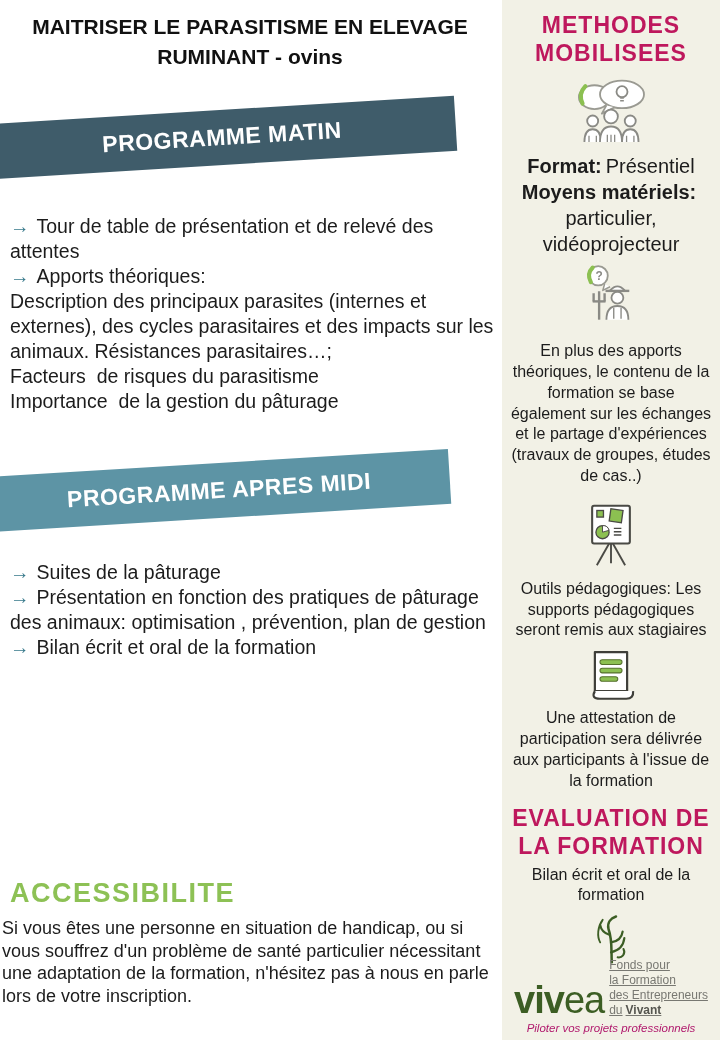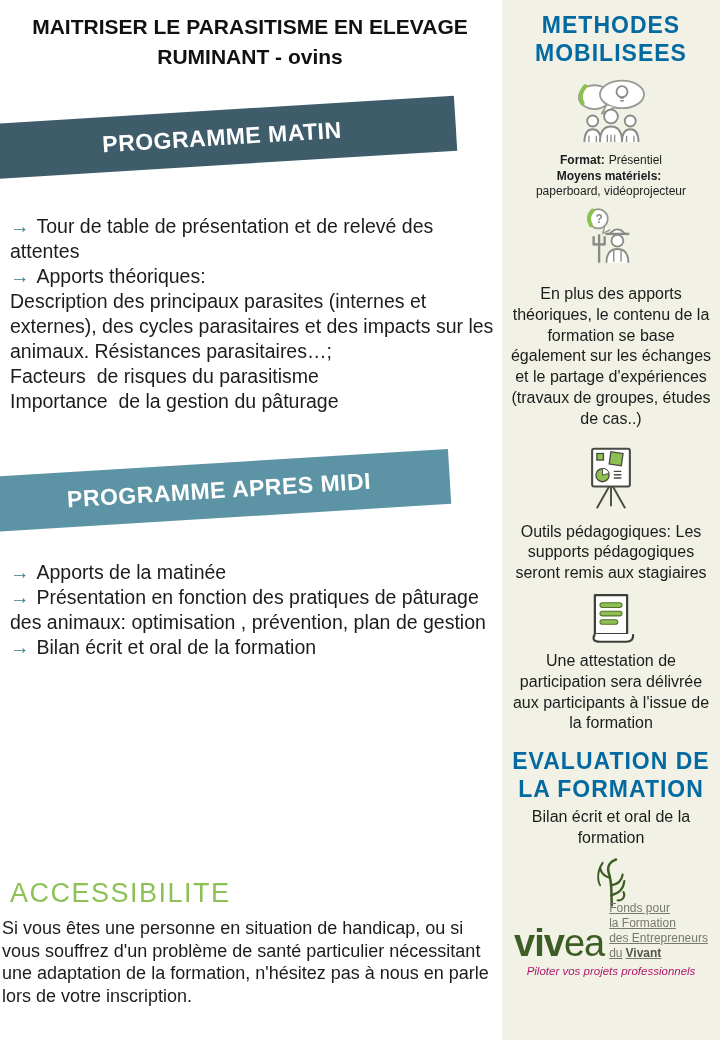--- a/index.html
+++ b/index.html
@@ -17,32 +17,32 @@
     transform:rotate(-3.5deg);transform-origin:center;
   }
   .banner-matin{top:110px;width:468px;background:#3f5c6a;}
   .banner-apm{top:463px;width:462px;background:#5d94a5;}
   .list{position:absolute;left:10px;width:496px;font-size:19.5px;line-height:1.28;}
   .list-matin{top:214px;}
   .list-apm{top:560px;}
   .li{white-space:pre-wrap;}
   .arrow{color:#37798b;font-weight:bold;margin-right:7px;}
   .arrow:empty{display:none;}
-  .access-heading{position:absolute;left:10px;top:878px;font-size:27px;font-weight:400;
+  .access-heading{position:absolute;left:10px;top:878px;font-size:27px;font-weight:700;
     letter-spacing:1.5px;color:#8dc155;}
   .access-body{position:absolute;left:2px;top:917px;width:500px;font-size:18px;line-height:1.25;}
   
   .sidebar{
     position:absolute;left:502px;top:0;width:218px;height:1040px;background:#f2f1e6;
     box-sizing:border-box;padding:12px 8px 0;display:flex;flex-direction:column;align-items:center;
     text-align:center;
   }
-  .side-heading{font-size:23px;font-weight:800;letter-spacing:1px;color:#0369a1;line-height:1.2;}
+  .side-heading{font-size:23px;font-weight:800;letter-spacing:1px;color:#be185d;line-height:1.2;}
   .side-heading.eval{margin-top:14px;}
-  .side-line{font-size:12px;line-height:1.3;}
+  .side-line{font-size:20px;line-height:1.3;}
   .side-line b{margin-right:4px;}
   .fmt{margin-top:10px;}
   .side-p{margin:0;font-size:16px;line-height:1.3;}
   .m14{margin-top:14px;} .m10{margin-top:10px;} .m6{margin-top:6px;}
   .m4{margin-top:4px;} .m2{margin-top:5px;}
   .icon{flex:0 0 auto;}
   
   .vivea{margin-top:8px;display:flex;flex-direction:column;align-items:center;}
   .vivea-row{display:flex;align-items:flex-end;margin-top:-6px;}
   .vivea-brand{font-size:38px;color:#3c5e24;line-height:1;letter-spacing:-1px;}
@@ -71,21 +71,21 @@
     <div class="li"><span>Description des principaux parasites (internes et externes), des cycles parasitaires et des impacts sur les animaux. Résistances parasitaires…;</span></div>
     <div class="li"><span>Facteurs  de risques du parasitisme</span></div>
     <div class="li"><span>Importance  de la gestion du pâturage</span></div>
   </div>
 
   <div class="banner banner-apm">
     <span>PROGRAMME APRES MIDI</span>
   </div>
 
   <div class="list list-apm">
-    <div class="li"><span class="arrow">→</span><span>Apports de la matinée</span></div>
+    <div class="li"><span class="arrow">→</span><span>Suites de la pâturage</span></div>
     <div class="li"><span class="arrow">→</span><span>Présentation en fonction des pratiques de pâturage des animaux: optimisation , prévention, plan de gestion</span></div>
     <div class="li"><span class="arrow">→</span><span>Bilan écrit et oral de la formation</span></div>
   </div>
 
   <div class="access-heading">ACCESSIBILITE</div>
   <div class="access-body">Si vous êtes une personne en situation de handicap, ou si vous souffrez d'un problème de santé particulier nécessitant une adaptation de la formation, n'hésitez pas à nous en parle lors de votre inscription.</div>
 </div>
 
 <aside class="sidebar">
 
@@ -106,21 +106,21 @@
     <path d="M33,71 Q33,54 45,54 Q57,54 57,71" fill="#ffffff" stroke="#8a8a85" stroke-width="2"></path>
     <path d="M41,63 V71 M45,63 V71 M49,63 V71 M21,64 V71 M29,64 V71 M62,64 V71 M70,64 V71" stroke="#8a8a85" stroke-width="1.4"></path>
   </svg>
 
   <div class="side-line fmt">
     <b>Format:</b><span>Présentiel</span>
   </div>
   <div class="side-line">
     <b>Moyens matériels:</b>
   </div>
-  <div class="side-line" style="width:160px">paperboard, vidéoprojecteur</div>
+  <div class="side-line" style="width:160px">particulier, vidéoprojecteur</div>
 
   <svg class="icon m6" width="64" height="64" viewBox="0 0 70 70">
     <circle cx="21" cy="14" r="10.5" fill="#ffffff" stroke="#9a9a92" stroke-width="2"></circle>
     <path d="M13,21 Q8,12 15,5" stroke="#8cc051" stroke-width="4.5" fill="none" stroke-linecap="round"></path>
     <text x="22" y="19" font-size="13" font-weight="bold" fill="#8a8a85" text-anchor="middle" font-family="Liberation Sans, sans-serif">?</text>
     <path d="M28,23 l-2,7 l8,-4" fill="#ffffff" stroke="#9a9a92" stroke-width="1.6" stroke-linejoin="round"></path>
     <path d="M34,30 q8,-9 16,0" fill="#ffffff" stroke="#8a8a85" stroke-width="2"></path>
     <line x1="29" y1="30.5" x2="55" y2="30.5" stroke="#8a8a85" stroke-width="2.6"></line>
     <circle cx="42" cy="38" r="6.5" fill="#ffffff" stroke="#8a8a85" stroke-width="2"></circle>
     <path d="M30,62 Q30,47 42,47 Q54,47 54,62" fill="#ffffff" stroke="#8a8a85" stroke-width="2"></path>

